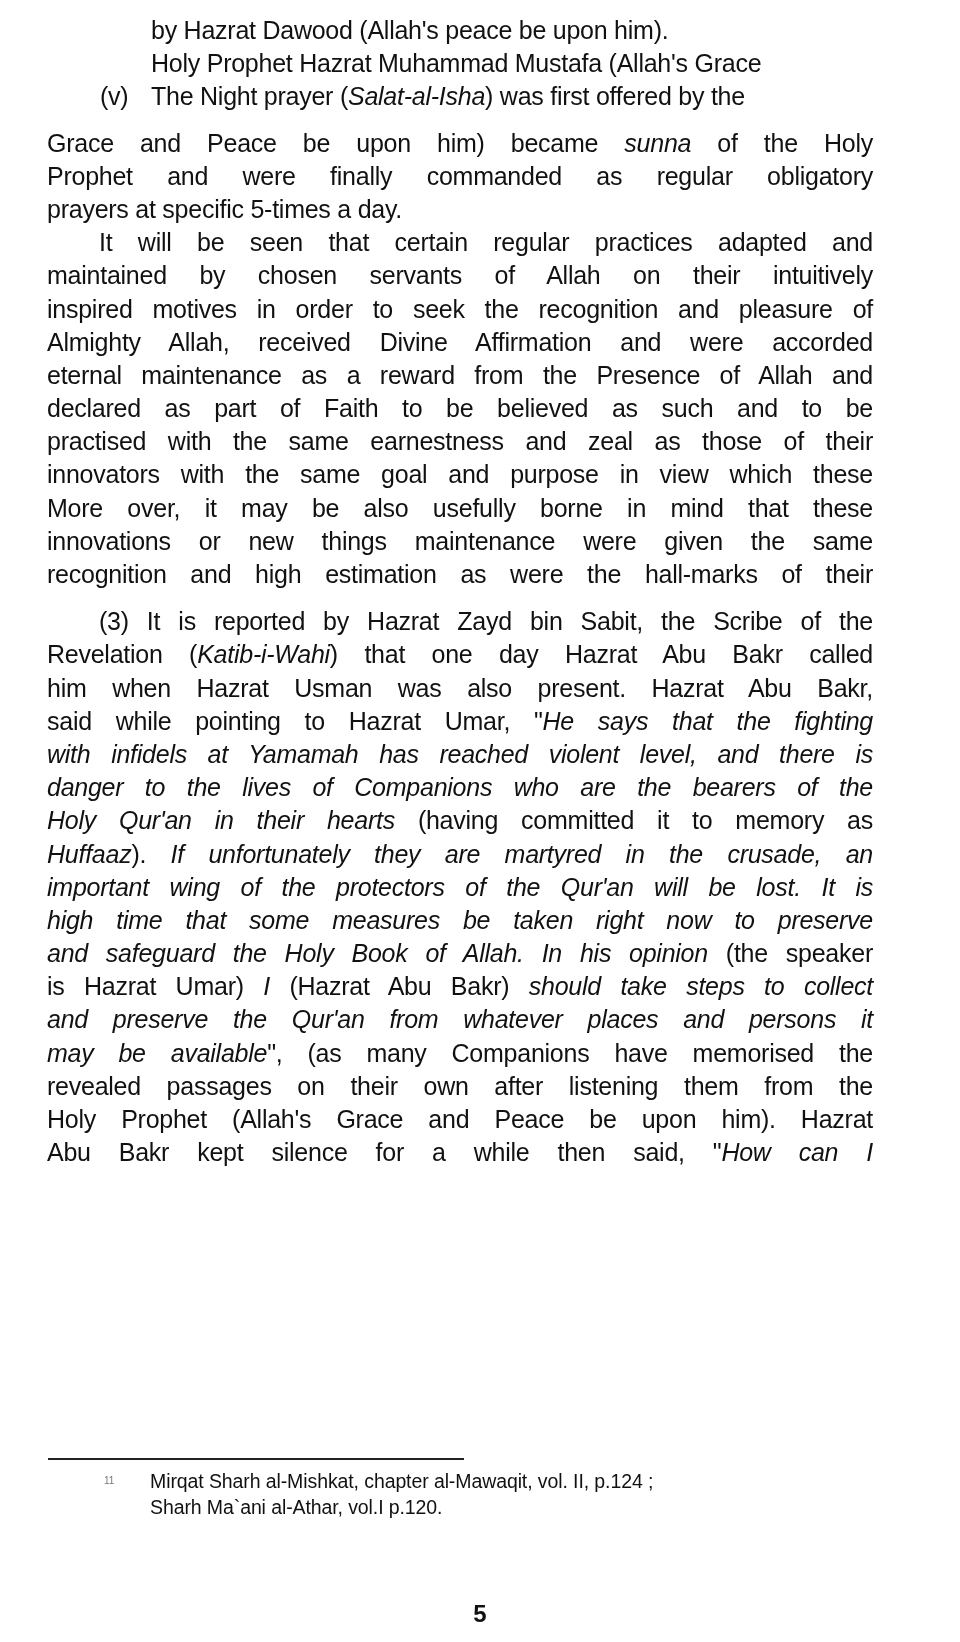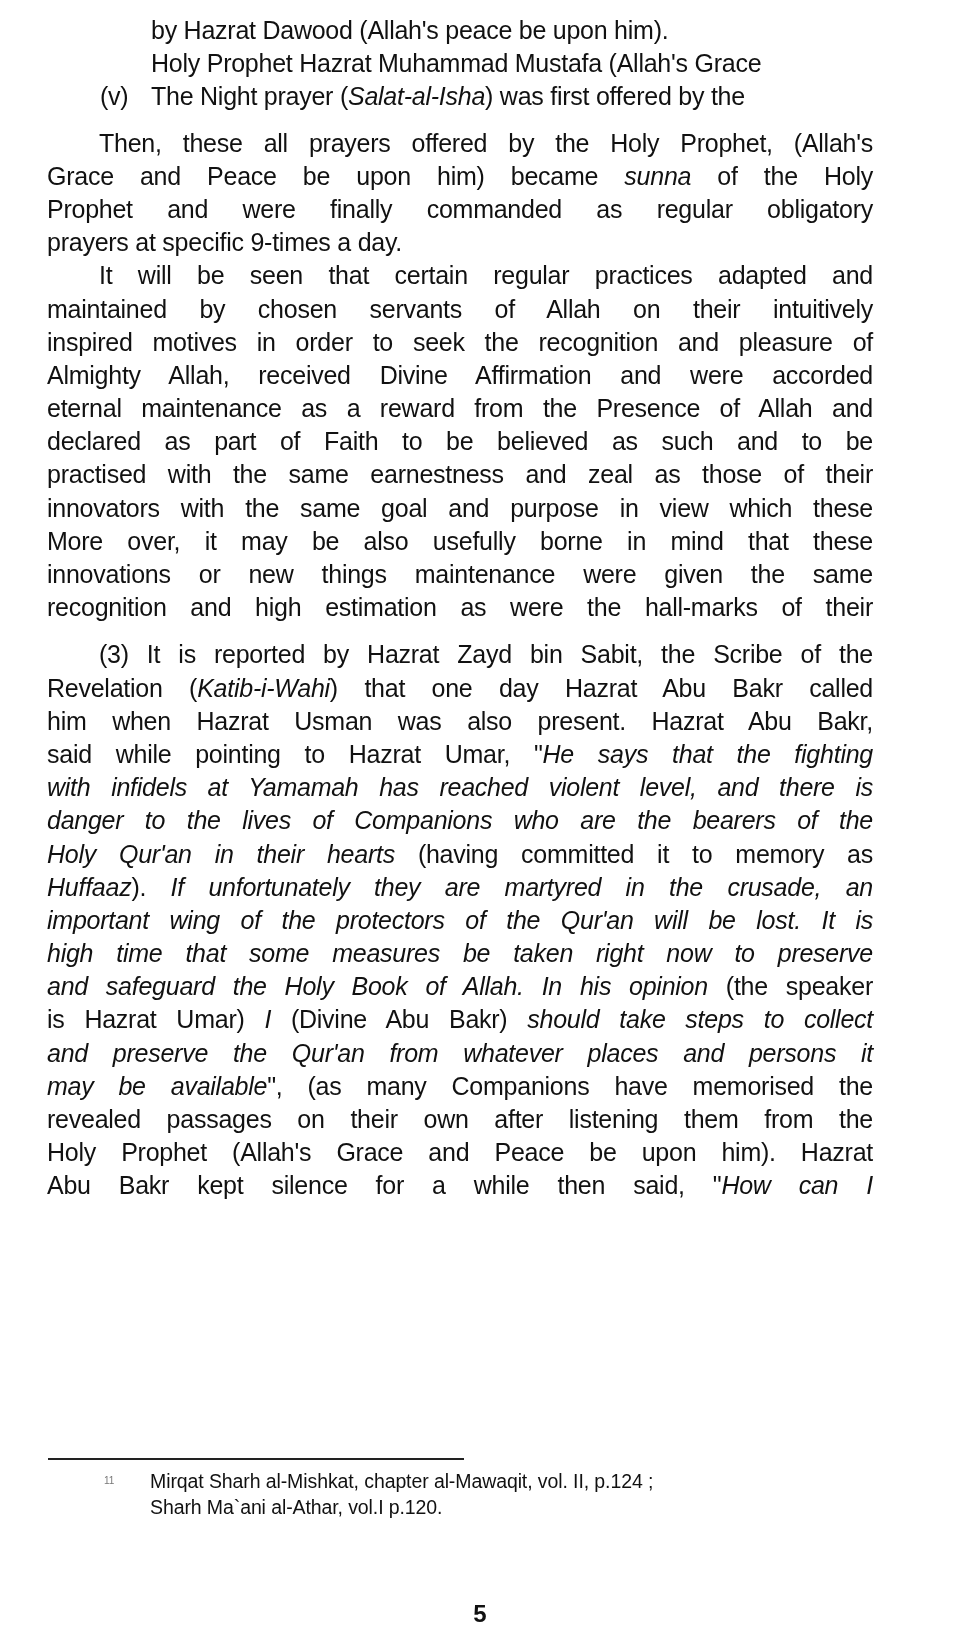--- a/index.html
+++ b/index.html
@@ -108,24 +108,23 @@
       <span>Holy Prophet Hazrat Muhammad Mustafa (Allah's Grace</span>
     </div>
     <div class="line item-indent">
       <span class="item-label">(v)</span><span>The Night prayer (</span><i>Salat-al-Isha</i><span>) was first offered by the</span>
     </div>
   </div>
 
   <div class="gap-small"></div>
 
   <div id="para1">
-      <div class="line just indent"><span>Then, these all prayers offered by the Holy Prophet, (Allah's</span></div>
       <div class="line just"><span>Grace and Peace be upon him) became </span><i>sunna</i><span> of the Holy</span></div>
       <div class="line just"><span>Prophet and were finally commanded as regular obligatory</span></div>
-      <div class="line lastline"><span>prayers at specific 9-times a day.</span></div>
+      <div class="line lastline"><span>prayers at specific 5-times a day.</span></div>
     </div>
   <div id="para2">
       <div class="line just indent"><span>It will be seen that certain regular practices adapted and</span></div>
       <div class="line just"><span>maintained by chosen servants of Allah on their intuitively</span></div>
       <div class="line just"><span>inspired motives in order to seek the recognition and pleasure of</span></div>
       <div class="line just"><span>Almighty Allah, received Divine Affirmation and were accorded</span></div>
       <div class="line just"><span>eternal maintenance as a reward from the Presence of Allah and</span></div>
       <div class="line just"><span>declared as part of Faith to be believed as such and to be</span></div>
       <div class="line just"><span>practised with the same earnestness and zeal as those of their</span></div>
       <div class="line just"><span>innovators with the same goal and purpose in view which these</span></div>
@@ -139,21 +138,21 @@
       <div class="line just"><span>Revelation (</span><i>Katib-i-Wahi</i><span>) that one day Hazrat Abu Bakr called</span></div>
       <div class="line just"><span>him when Hazrat Usman was also present. Hazrat Abu Bakr,</span></div>
       <div class="line just"><span>said while pointing to Hazrat Umar, "</span><i>He says that the fighting</i></div>
       <div class="line just"><i>with infidels at Yamamah has reached violent level, and there is</i></div>
       <div class="line just"><i>danger to the lives of Companions who are the bearers of the</i></div>
       <div class="line just"><i>Holy Qur'an in their hearts</i><span> (having committed it to memory as</span></div>
       <div class="line just"><i>Huffaaz</i><span>). </span><i>If unfortunately they are martyred in the crusade, an</i></div>
       <div class="line just"><i>important wing of the protectors of the Qur'an will be lost. It is</i></div>
       <div class="line just"><i>high time that some measures be taken right now to preserve</i></div>
       <div class="line just"><i>and safeguard the Holy Book of Allah. In his opinion</i><span> (the speaker</span></div>
-      <div class="line just"><span>is Hazrat Umar) </span><i>I</i><span> (Divine Abu Bakr) </span><i>should take steps to collect</i></div>
+      <div class="line just"><span>is Hazrat Umar) </span><i>I</i><span> (Hazrat Abu Bakr) </span><i>should take steps to collect</i></div>
       <div class="line just"><i>and preserve the Qur'an from whatever places and persons it</i></div>
       <div class="line just"><i>may be available</i><span>", (as many Companions have memorised the</span></div>
       <div class="line just"><span>revealed passages on their own after listening them from the</span></div>
       <div class="line just"><span>Holy Prophet (Allah's Grace and Peace be upon him). Hazrat</span></div>
       <div class="line just"><span>Abu Bakr kept silence for a while then said, "</span><i>How can I</i></div>
     </div>
 </div>
 
 <div class="rule"></div>
 

